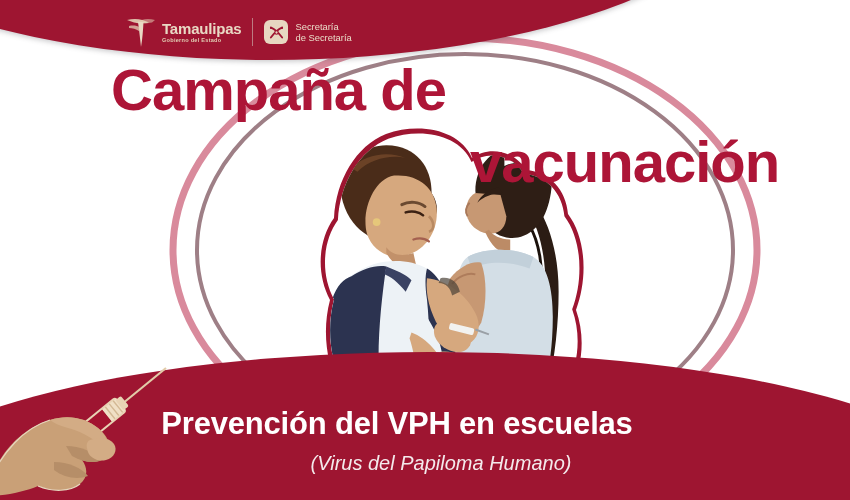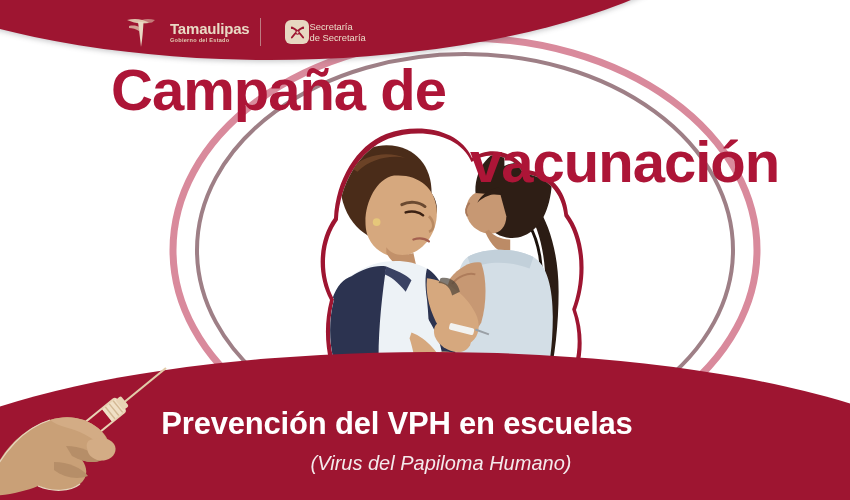--- a/index.html
+++ b/index.html
@@ -48,21 +48,21 @@
     display: flex;
     align-items: center;
     gap: 11px;
   }
   .logo-tam {
     display: flex;
     align-items: center;
     gap: 6px;
   }
   .tam-mark { width: 30px; height: 32px; display:block; }
-  .tam-words { line-height: 1; margin-left: 8px; }
+  .tam-words { line-height: 1; }
   .tam-name {
     display: block;
     color: #E9D9C4;
     font-size: 15px;
     font-weight: bold;
     letter-spacing: -0.2px;
   }
   .tam-sub {
     display: block;
     color: #E2CEB4;
@@ -73,21 +73,21 @@
   }
   .logo-divider {
     width: 1px;
     height: 28px;
     background: #C79E9D;
     opacity: .75;
   }
   .logo-sep {
     display: flex;
     align-items: center;
-    margin-left: 13px;
+    gap: 7px;
   }
   .sep-badge {
     width: 24px; height: 24px;
     border-radius: 6px;
     background: #E7D7C1;
     display: flex;
     align-items: center;
     justify-content: center;
   }
   .sep-words {

